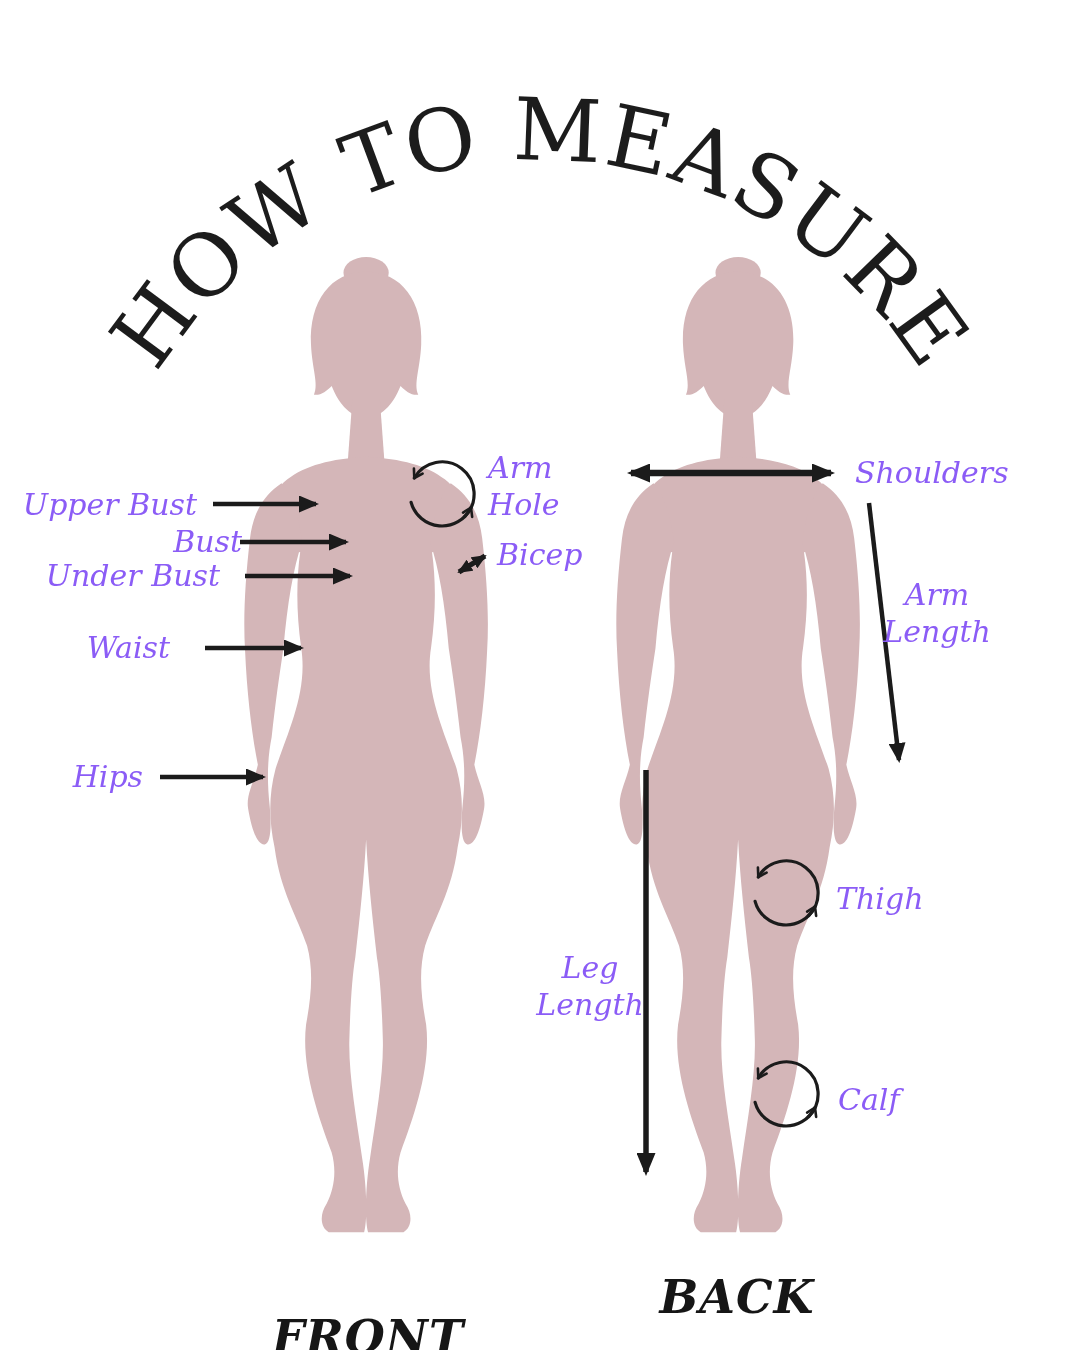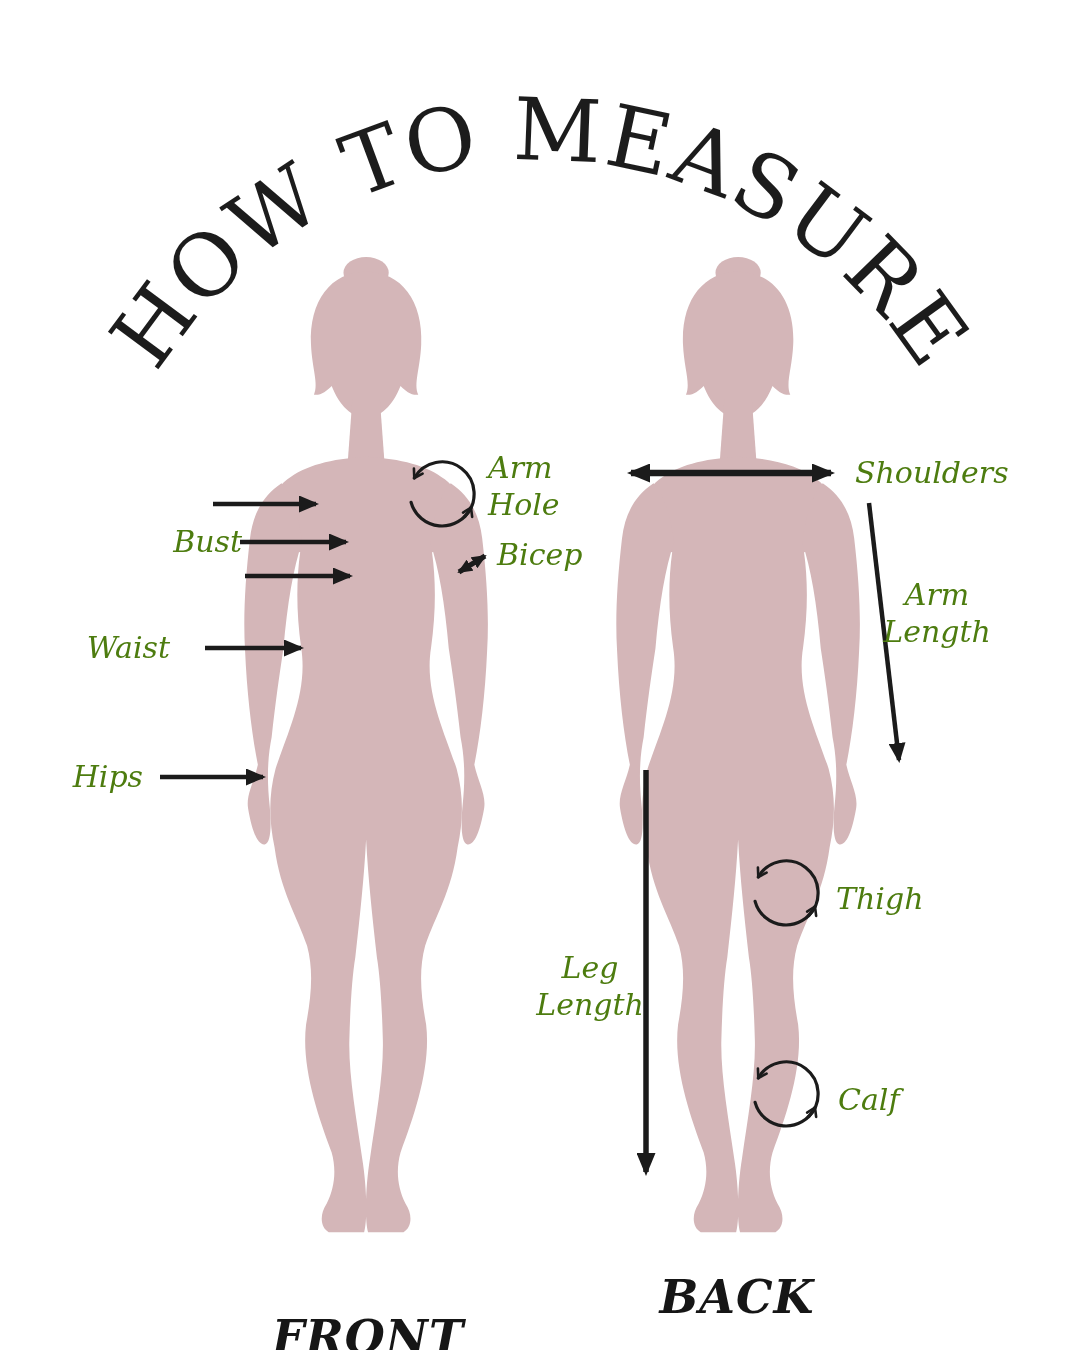--- a/index.html
+++ b/index.html
@@ -2,21 +2,21 @@
 <html><head>
 <meta charset="utf-8">
 <style>
   html,body{margin:0;padding:0;background:#ffffff;}
   .canvas{
     position:relative;width:1080px;height:1350px;background:#ffffff;
     overflow:hidden;font-family:"DejaVu Serif", serif;
   }
   .stage{position:absolute;inset:0;}
   .lbl{
-    position:absolute;color:#4d7c0f;
+    position:absolute;color:#8b5cf6;
     font:italic 30px/37px "DejaVu Serif", serif;
     white-space:nowrap;
   }
   .lbl.right{text-align:right;}
   .lbl.center{text-align:center;white-space:normal;}
   .caption{
     position:absolute;color:#161616;text-align:center;
     font:italic 700 46px/50px "DejaVu Serif", serif;
     letter-spacing:1px;
   }
@@ -107,21 +107,23 @@
       <path d="M631,473 H831" stroke-width="6.5" marker-start="url(#aL)" marker-end="url(#aL)"></path>
       <path d="M869,503 L899,760" stroke-width="4.5" marker-end="url(#aM)"></path>
       <path d="M646,770 V1172" stroke-width="5.5" marker-end="url(#aL)"></path>
     </g>
 
     <use href="#rotIcon" transform="translate(442,494)"></use>
     <use href="#rotIcon" transform="translate(786,893)"></use>
     <use href="#rotIcon" transform="translate(786,1094)"></use>
   </svg>
 
+  <div class="lbl right" style="right:883px;top:486px;">Upper Bust</div>
   <div class="lbl right" style="right:838px;top:523px;">Bust</div>
+  <div class="lbl right" style="right:860px;top:557px;">Under Bust</div>
   <div class="lbl right" style="right:910px;top:629px;">Waist</div>
   <div class="lbl right" style="right:937px;top:758px;">Hips</div>
   <div class="lbl" style="left:488px;top:449px;">
     <span style="display:block">Arm</span>
     <span style="display:block">Hole</span>
   </div>
   <div class="lbl" style="left:497px;top:536px;">Bicep</div>
 
   <div class="lbl" style="left:855px;top:454px;text-align:right;">Shoulders</div>
   <div class="lbl center" style="left:857px;top:576px;width:160px;">

